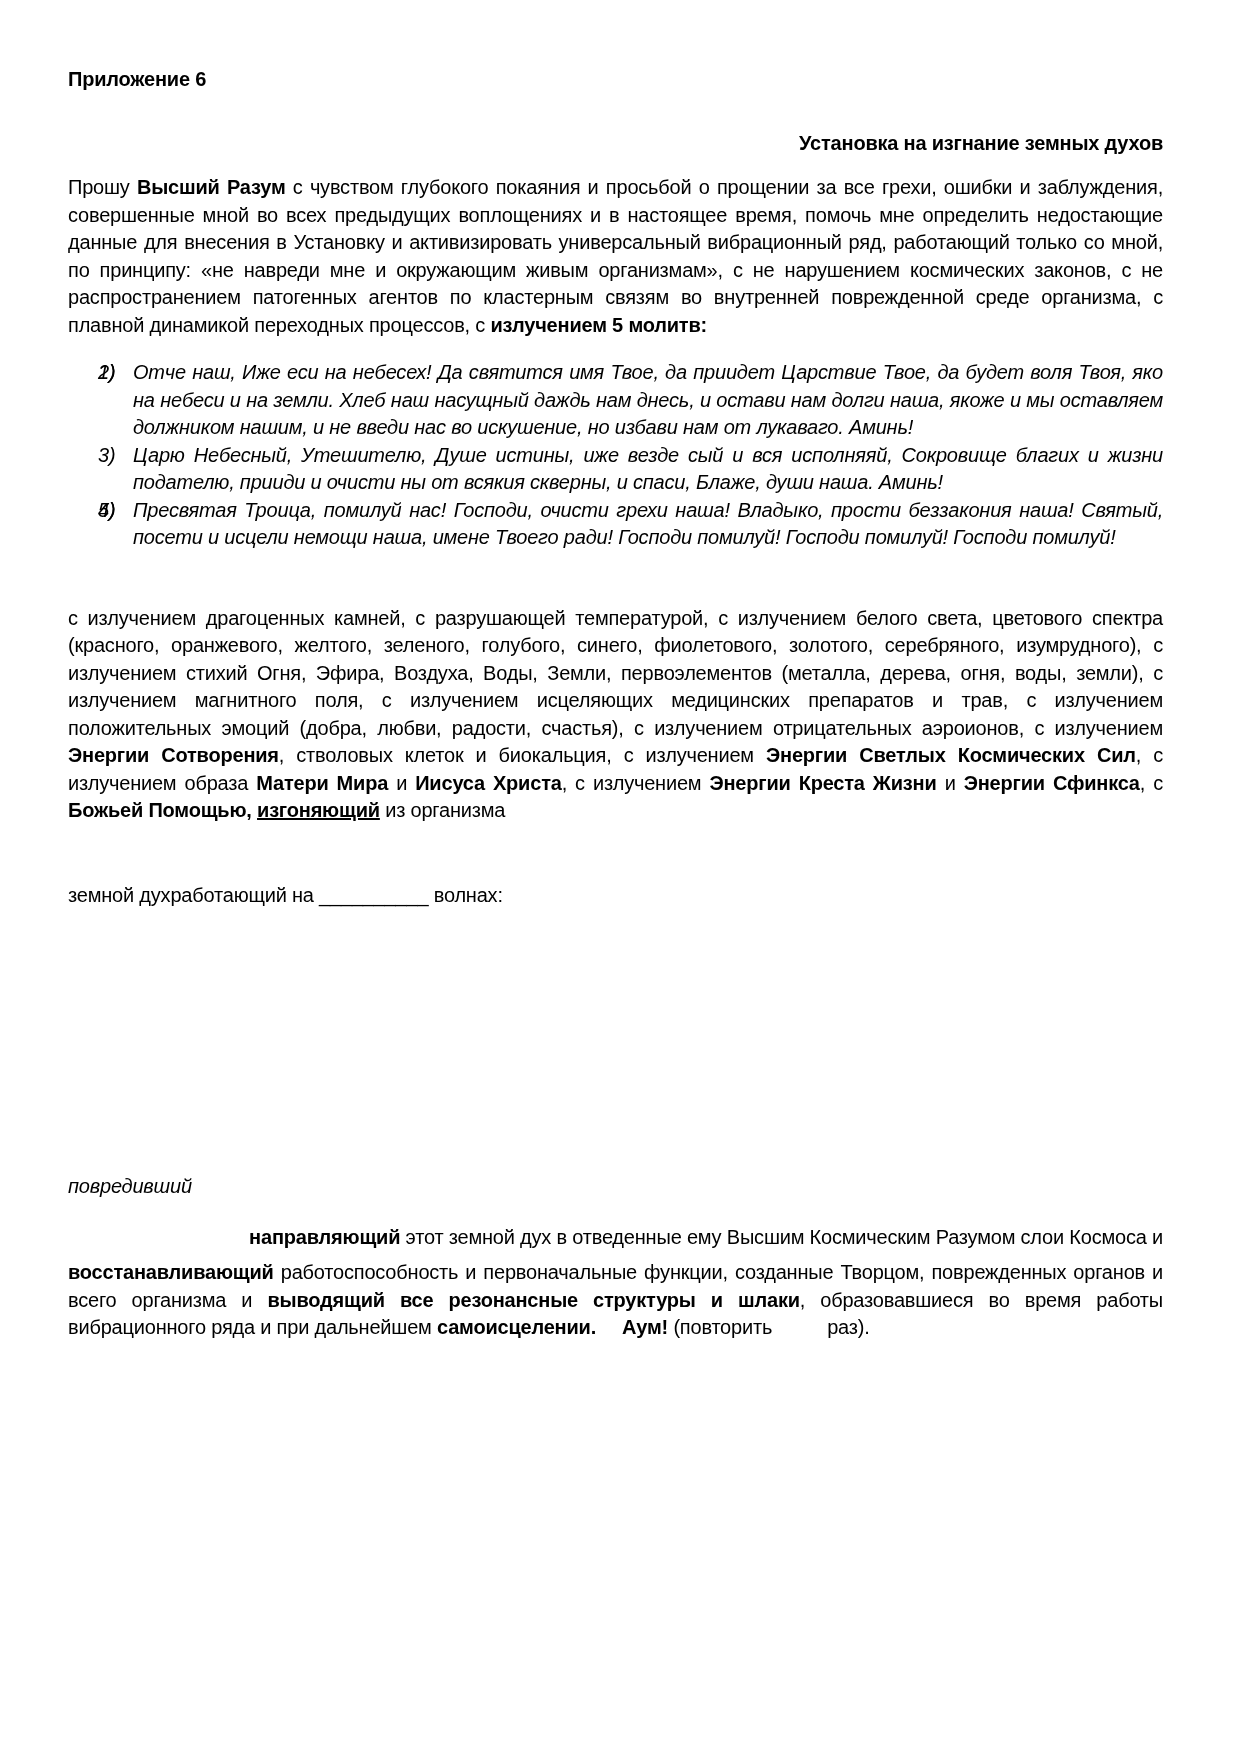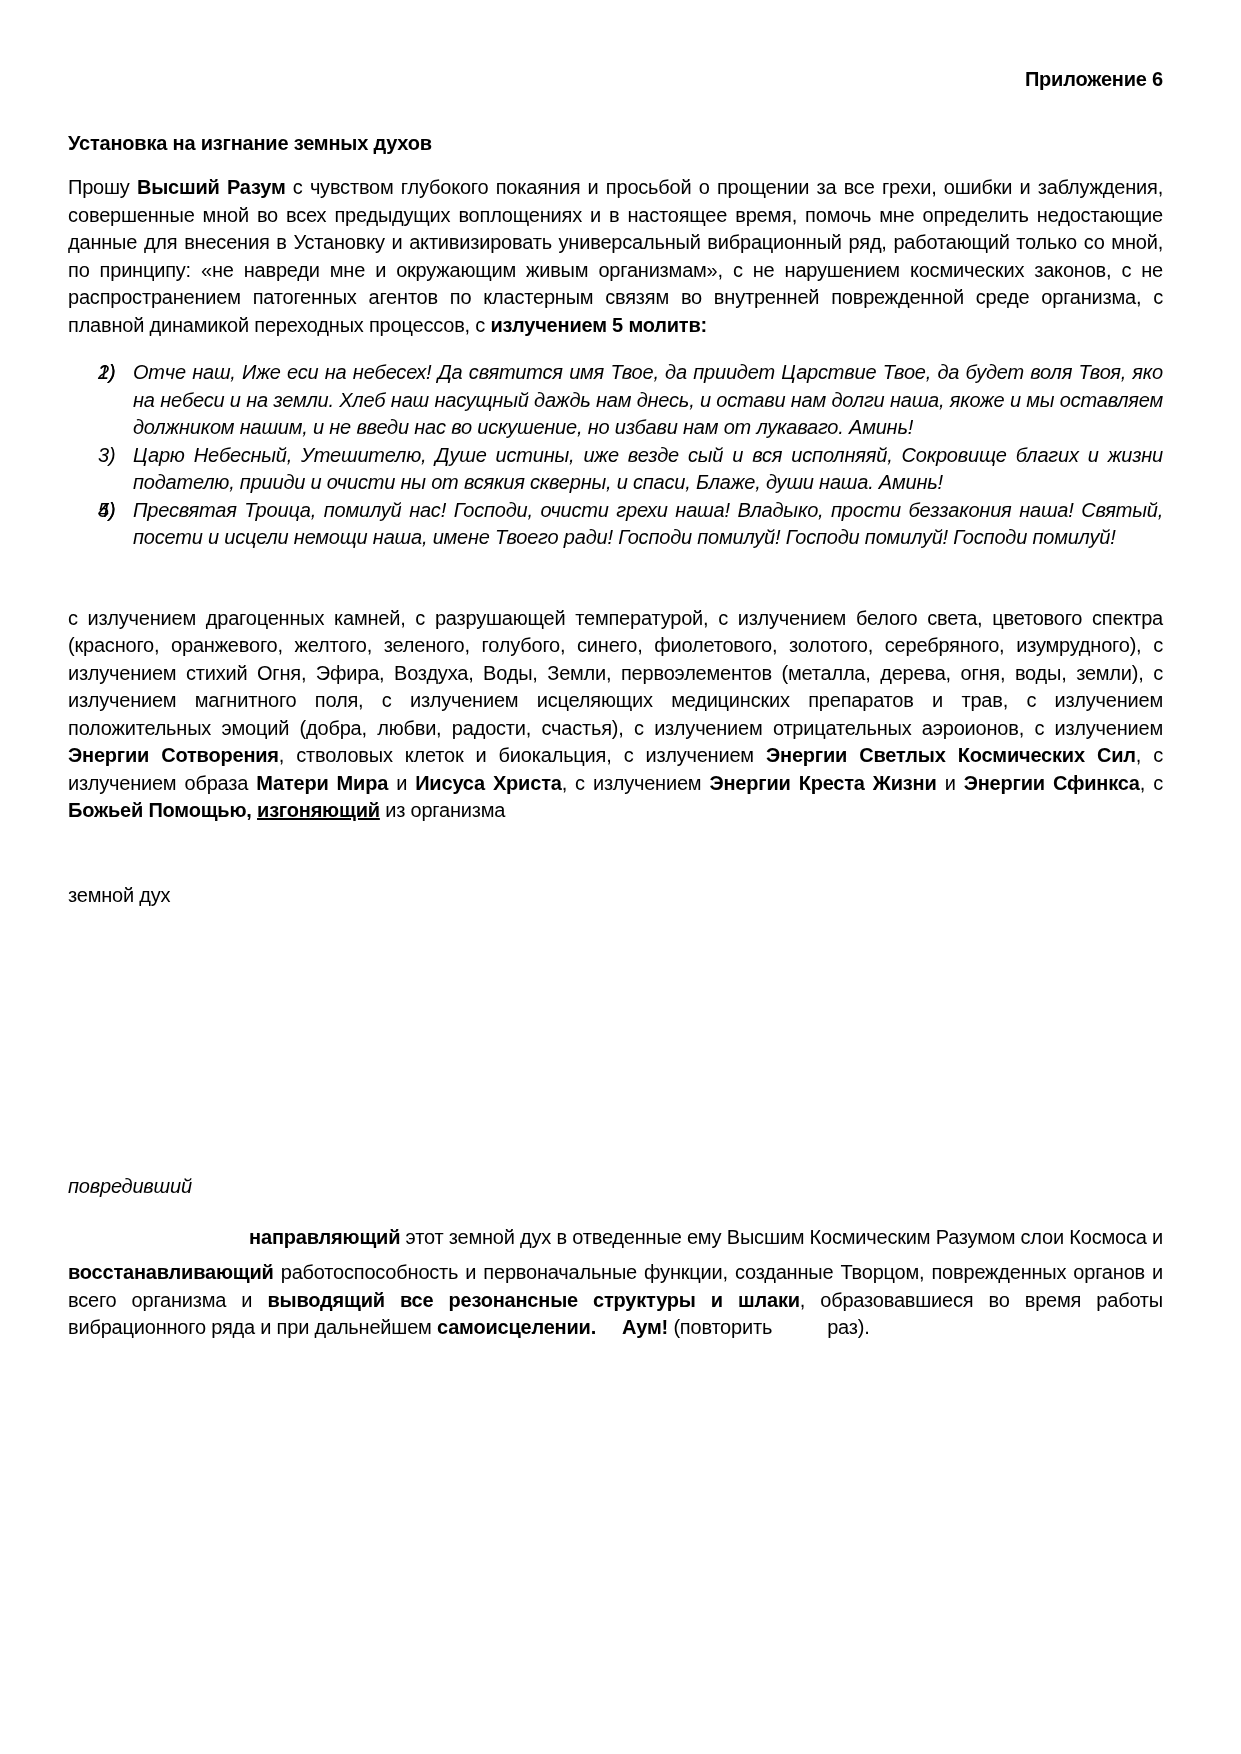--- a/index.html
+++ b/index.html
@@ -15,22 +15,22 @@
     line-height: 27.5px;
     letter-spacing: -0.2px;
     box-sizing: border-box;
     padding: 66px 78px 0 68px;
     overflow: hidden;
   }
   p { margin: 0; text-align: right; }
   .b { font-weight: bold; }
   .u { text-decoration: underline; }
   .justify { text-align: justify; }
-  .appendix { text-align: right; font-weight: bold; }
-  .title { font-weight: bold; margin-top: 36px; }
+  .appendix { text-align: left; font-weight: bold; }
+  .title { font-weight: bold; margin-top: 36px; text-align: right; }
   .intro { margin-top: 17px; }
   .prayers {
     list-style: none;
     margin: 20px 0 0 0;
     padding: 0;
     font-style: italic;
   }
   .prayers li {
     position: relative;
     padding-left: 65px;
@@ -66,20 +66,21 @@
     <li><span class="num">2)</span><span>Отче наш, Иже еси на небесех! Да святится имя Твое, да приидет Царствие Твое, да будет воля Твоя, яко на небеси и на земли. Хлеб наш насущный даждь нам днесь, и остави нам долги наша, якоже и мы оставляем должником нашим, и не введи нас во искушение, но избави нам от лукаваго. Аминь!</span></li>
     <li><span class="num">3)</span><span>Царю Небесный, Утешителю, Душе истины, иже везде сый и вся исполняяй, Сокровище благих и жизни подателю, прииди и очисти ны от всякия скверны, и спаси, Блаже, души наша. Аминь!</span></li>
     <li><span class="num">4)</span></li>
     <li><span class="num">5)</span><span>Пресвятая Троица, помилуй нас! Господи, очисти грехи наша! Владыко, прости беззакония наша! Святый, посети и исцели немощи наша, имене Твоего ради! Господи помилуй! Господи помилуй! Господи помилуй!</span></li>
   </ol>
 
   <p class="radiation justify"><span>с излучением драгоценных камней, с разрушающей температурой, с излучением белого света, цветового спектра (красного, оранжевого, желтого, зеленого, голубого, синего, фиолетового, золотого, серебряного, изумрудного), с излучением стихий Огня, Эфира, Воздуха, Воды, Земли, первоэлементов (металла, дерева, огня, воды, земли), с излучением магнитного поля, с излучением исцеляющих медицинских препаратов и трав, с излучением положительных эмоций (добра, любви, радости, счастья), с излучением отрицательных аэроионов, с излучением </span><span class="b">Энергии Сотворения</span><span>, стволовых клеток и биокальция, с излучением </span><span class="b">Энергии Светлых Космических Сил</span><span>, с излучением образа </span><span class="b">Матери Мира</span><span> и </span><span class="b">Иисуса Христа</span><span>, с излучением </span><span class="b">Энергии Креста Жизни</span><span> и </span><span class="b">Энергии Сфинкса</span><span>, с </span><span class="b">Божьей Помощью,</span><span> </span><span class="b u">изгоняющий</span><span>  из организма</span></p>
 
   <div class="fill-line">
     <span>земной дух</span>
+    <span class="right-part">работающий на __________ волнах:</span>
   </div>
 
   <div class="damaged">повредивший</div>
 
   <p class="directing"><span class="b">направляющий</span><span> этот земной дух в отведенные ему Высшим Космическим Разумом слои Космоса и</span></p>
 
   <p class="restoring justify"><span class="b">восстанавливающий</span><span> работоспособность и первоначальные функции, созданные Творцом, поврежденных органов и всего организма и </span><span class="b">выводящий все резонансные структуры и шлаки</span><span>, образовавшиеся во время работы вибрационного ряда и при дальнейшем </span><span class="b">самоисцелении.</span><span class="gap-small"></span><span class="b">Аум!</span><span> (повторить</span><span class="gap-blank"></span><span>раз).</span></p>
 
 </div>
 

